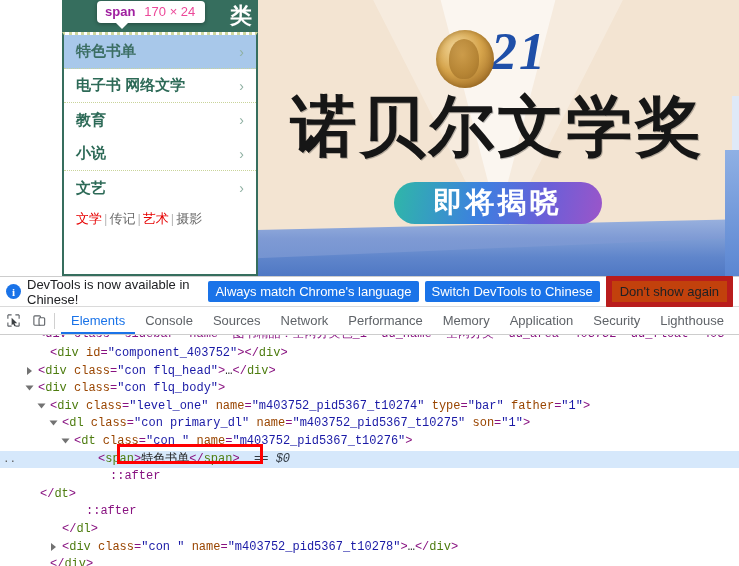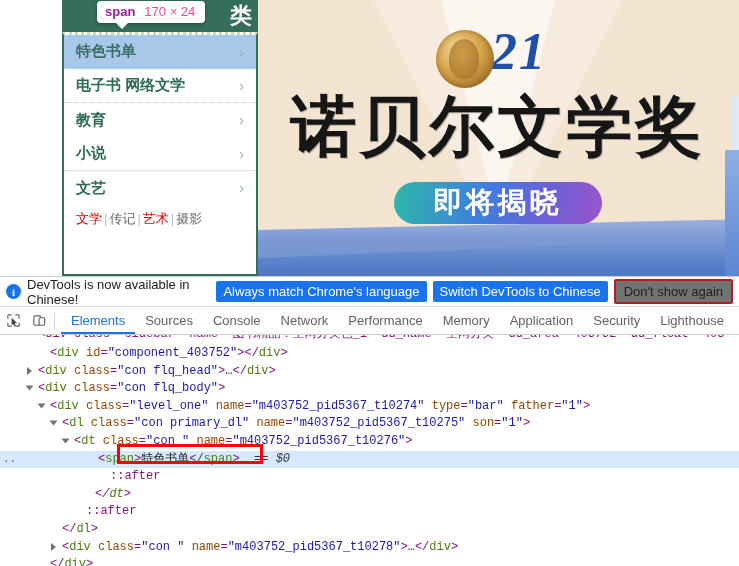--- a/index.html
+++ b/index.html
@@ -193,21 +193,21 @@
     font-family: "Liberation Serif", serif;
     flex: none;
   }
   #notif .msg { font-size: 13px; color: #202124; font-family: "Liberation Sans", sans-serif; }
   #notif .btn-blue {
     background: #1a73e8; color: #ffffff; border: none; border-radius: 2px;
     font-size: 13px; font-family: "Liberation Sans", sans-serif;
     padding: 3px 7px; cursor: pointer; white-space: nowrap;
   }
   #notif .btn-ghost {
-    background: #737373; color: #202124; border: 2px solid #b91c1c; border-radius: 2px;
+    background: #c2410c; color: #202124; border: 6px solid #b91c1c; border-radius: 2px;
     font-size: 13px; font-family: "Liberation Sans", sans-serif;
     padding: 3px 8px; cursor: pointer; white-space: nowrap;
   }
 
   
   #tabbar {
     position: relative; height: 28px; width: 100%;
     border-bottom: 1px solid #cdcdcd;
     display: flex; align-items: center;
     background: #ffffff;
@@ -344,22 +344,22 @@
       </svg>
     </span>
     <span class="tool-ico">
       <svg width="15" height="15" viewBox="0 0 16 16">
         <rect x="2" y="3" width="7" height="10" rx="1" stroke="#5f6368" stroke-width="1.2" fill="none"></rect>
         <rect x="7.5" y="5" width="6" height="8" rx="1" stroke="#5f6368" stroke-width="1.2" fill="#fff"></rect>
       </svg>
     </span>
     <span class="divider"></span>
     <div class="tab active">Elements</div>
+    <div class="tab">Console</div>
     <div class="tab">Sources</div>
-    <div class="tab">Console</div>
     <div class="tab">Network</div>
     <div class="tab">Performance</div>
     <div class="tab">Memory</div>
     <div class="tab">Application</div>
     <div class="tab">Security</div>
     <div class="tab">Lighthouse</div>
   </div>
 
   <div id="domtree">
       <div class="crumbclip">
@@ -367,21 +367,21 @@
       </div>
       <div style="height: 8px;"></div>
       <div class="node" style="padding-left: 50px;"><span><span class="pun">&lt;</span><span class="tg">div</span> <span class="at">id</span><span class="pun">=</span><span class="av">"component_403752"</span><span class="pun">&gt;&lt;/</span><span class="tg">div</span><span class="pun">&gt;</span></span></div>
       <div class="node" style="padding-left: 38px;"><span class="tw" style="left: 27px;"></span><span><span class="pun">&lt;</span><span class="tg">div</span> <span class="at">class</span><span class="pun">=</span><span class="av">"con flq_head"</span><span class="pun">&gt;</span><span class="txt">…</span><span class="pun">&lt;/</span><span class="tg">div</span><span class="pun">&gt;</span></span></div>
       <div class="node" style="padding-left: 38px;"><span class="tw open" style="left: 27px;"></span><span><span class="pun">&lt;</span><span class="tg">div</span> <span class="at">class</span><span class="pun">=</span><span class="av">"con flq_body"</span><span class="pun">&gt;</span></span></div>
       <div class="node" style="padding-left: 50px;"><span class="tw open" style="left: 39px;"></span><span><span class="pun">&lt;</span><span class="tg">div</span> <span class="at">class</span><span class="pun">=</span><span class="av">"level_one"</span> <span class="at">name</span><span class="pun">=</span><span class="av">"m403752_pid5367_t10274"</span> <span class="at">type</span><span class="pun">=</span><span class="av">"bar"</span> <span class="at">father</span><span class="pun">=</span><span class="av">"1"</span><span class="pun">&gt;</span></span></div>
       <div class="node" style="padding-left: 62px;"><span class="tw open" style="left: 51px;"></span><span><span class="pun">&lt;</span><span class="tg">dl</span> <span class="at">class</span><span class="pun">=</span><span class="av">"con primary_dl"</span> <span class="at">name</span><span class="pun">=</span><span class="av">"m403752_pid5367_t10275"</span> <span class="at">son</span><span class="pun">=</span><span class="av">"1"</span><span class="pun">&gt;</span></span></div>
       <div class="node" style="padding-left: 74px;"><span class="tw open" style="left: 63px;"></span><span><span class="pun">&lt;</span><span class="tg">dt</span> <span class="at">class</span><span class="pun">=</span><span class="av">"con "</span> <span class="at">name</span><span class="pun">=</span><span class="av">"m403752_pid5367_t10276"</span><span class="pun">&gt;</span></span></div>
       <div class="node sel" style="padding-left: 98px;"><span><span class="pun">&lt;</span><span class="tg">span</span><span class="pun">&gt;</span><span class="txt">特色书单</span><span class="pun">&lt;/</span><span class="tg">span</span><span class="pun">&gt;</span><span class="dollar">  == $0</span></span><span class="selmark">··</span></div>
       <div class="node" style="padding-left: 110px;"><span><span class="pseudo">::after</span></span></div>
-      <div class="node" style="padding-left: 95px; font-style: italic;"><span><span class="pun">&lt;/</span><span class="tg">dt</span><span class="pun">&gt;</span></span></div>
+      <div class="node" style="padding-left: 40px;"><span><span class="pun">&lt;/</span><span class="tg">dt</span><span class="pun">&gt;</span></span></div>
       <div class="node" style="padding-left: 86px;"><span><span class="pseudo">::after</span></span></div>
       <div class="node" style="padding-left: 62px;"><span><span class="pun">&lt;/</span><span class="tg">dl</span><span class="pun">&gt;</span></span></div>
       <div class="node" style="padding-left: 62px;"><span class="tw" style="left: 51px;"></span><span><span class="pun">&lt;</span><span class="tg">div</span> <span class="at">class</span><span class="pun">=</span><span class="av">"con "</span> <span class="at">name</span><span class="pun">=</span><span class="av">"m403752_pid5367_t10278"</span><span class="pun">&gt;</span><span class="txt">…</span><span class="pun">&lt;/</span><span class="tg">div</span><span class="pun">&gt;</span></span></div>
       <div class="node" style="padding-left: 50px;"><span><span class="pun">&lt;/</span><span class="tg">div</span><span class="pun">&gt;</span></span></div>
     </div>
 </div>
 
 <div class="redbox"></div>
 
 </body></html>

